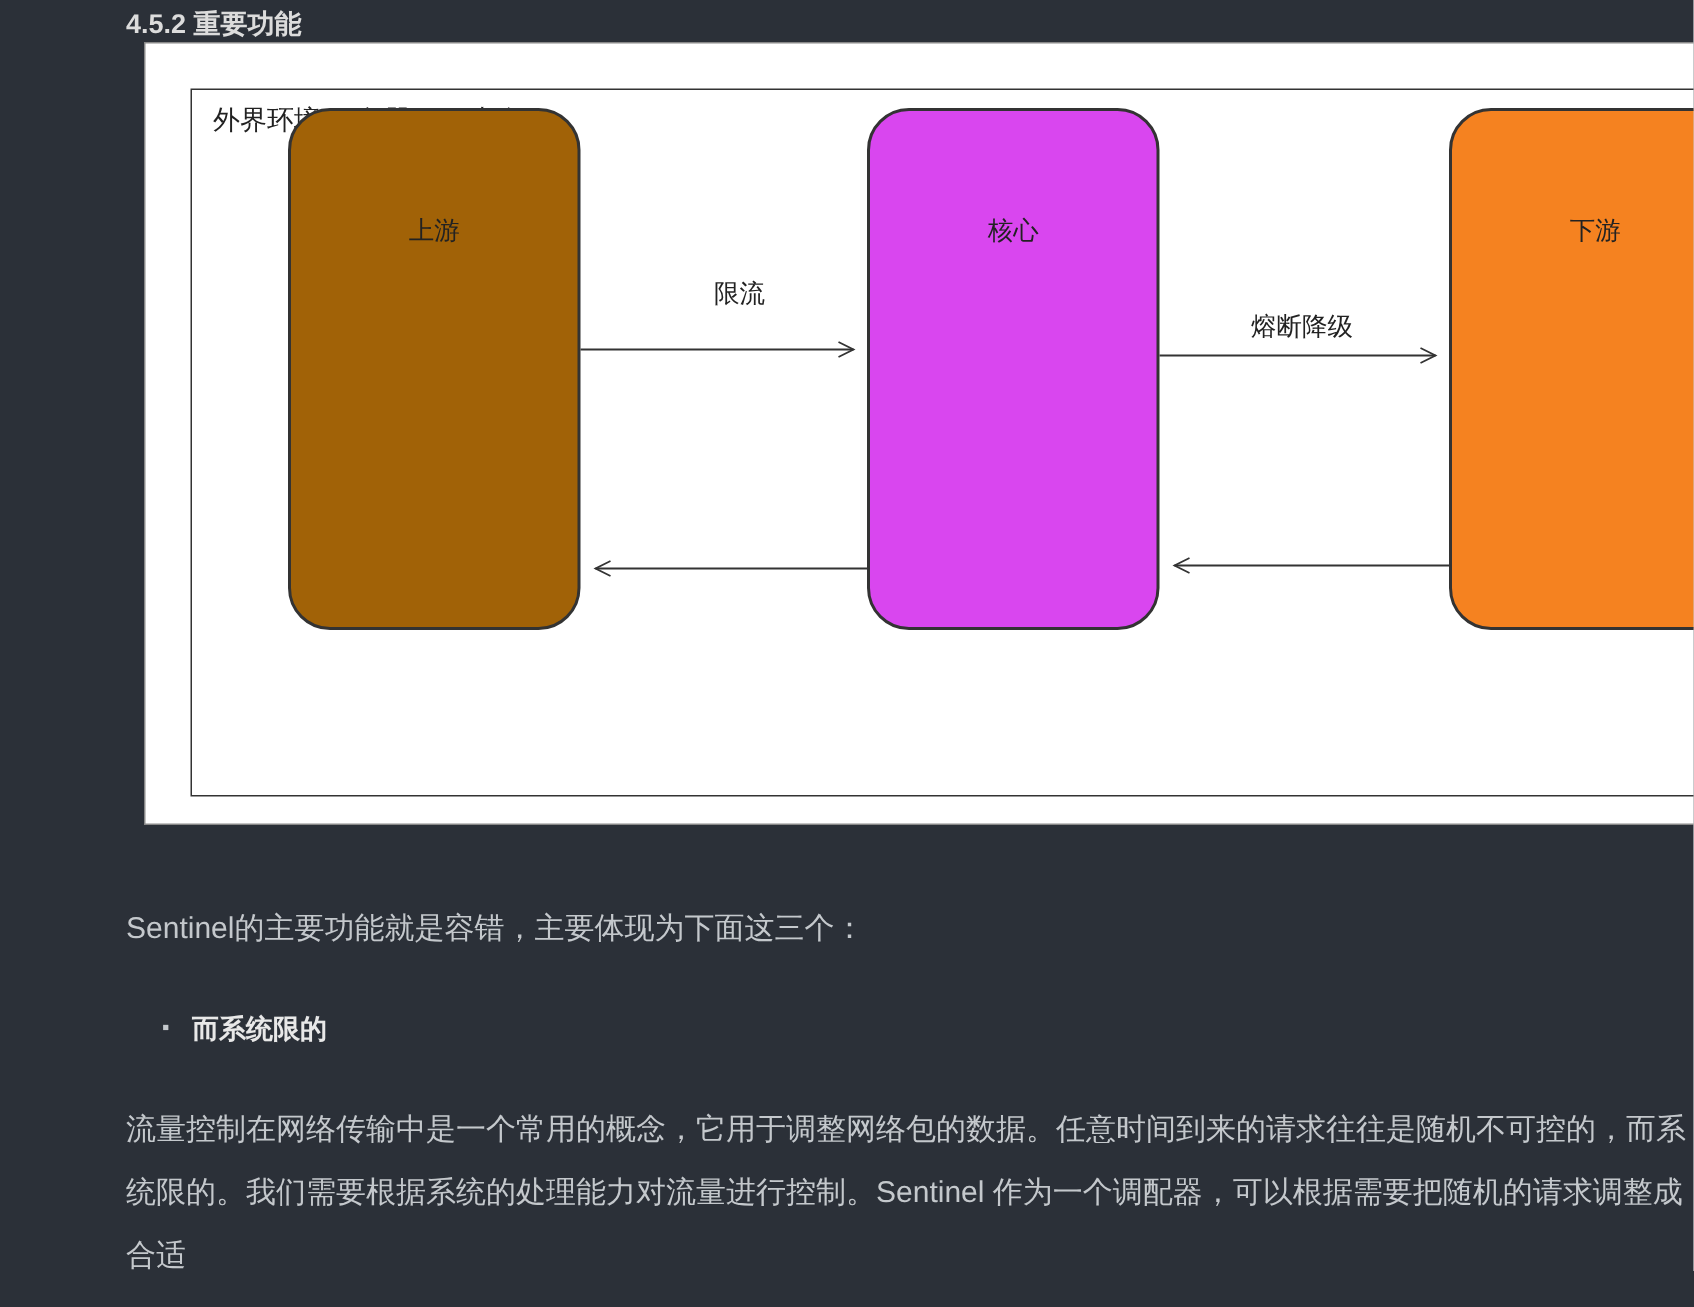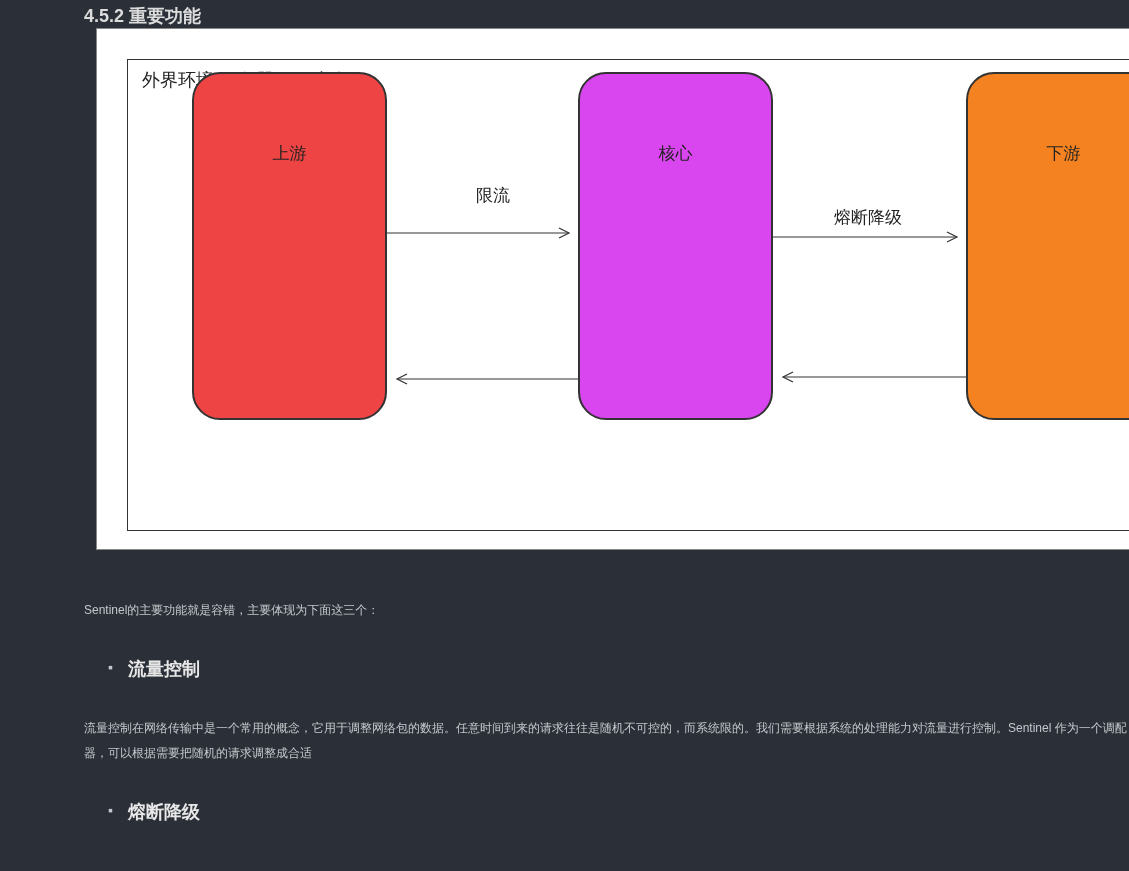--- a/index.html
+++ b/index.html
@@ -55,21 +55,21 @@
       width: 195px;
       height: 348px;
       display: flex;
       justify-content: center;
       padding-top: 68px;
       color: #222;
       font-size: 17px;
       position: absolute;
     }
     .node-upstream {
-      background: #ef4444;
+      background: #a16207;
       left: 64px;
     }
     .node-core {
       background: #d946ef;
       left: 450px;
     }
     .node-downstream {
       background: #f58220;
       left: 838px;
     }
@@ -84,21 +84,21 @@
     }
     .connector-label-2 {
       top: 146px;
       left: 706px;
     }
     .arrow-svg {
       position: absolute;
       overflow: visible;
     }
     .body-text {
-      font-size: 12px;
+      font-size: 20px;
       line-height: 2.1;
       margin-bottom: 30px;
       color: #c4c8cc;
     }
     .bullet-list {
       list-style: none;
       padding-left: 24px;
       margin-bottom: 30px;
     }
     .bullet-list li {
@@ -161,21 +161,21 @@
       <svg class="arrow-svg" style="top:312px; left:645px; width:194px; height:20px;">
         <line x1="10" y1="5" x2="194" y2="5" stroke="#333" stroke-width="1.2"></line>
         <polyline points="20,0 10,5 20,10" fill="none" stroke="#333" stroke-width="1.2"></polyline>
       </svg>
     </div>
   </div>
 
   <p class="body-text">Sentinel的主要功能就是容错，主要体现为下面这三个：</p>
 
   <ul class="bullet-list">
-    <li>流量控制</li>
+    <li>而系统限的</li>
   </ul>
 
   <p class="body-text">流量控制在网络传输中是一个常用的概念，它用于调整网络包的数据。任意时间到来的请求往往是随机不可控的，而系统限的。我们需要根据系统的处理能力对流量进行控制。Sentinel 作为一个调配器，可以根据需要把随机的请求调整成合适</p>
 
   <ul class="bullet-list">
     <li>熔断降级</li>
   </ul>
 </div>
 
 </body></html>

